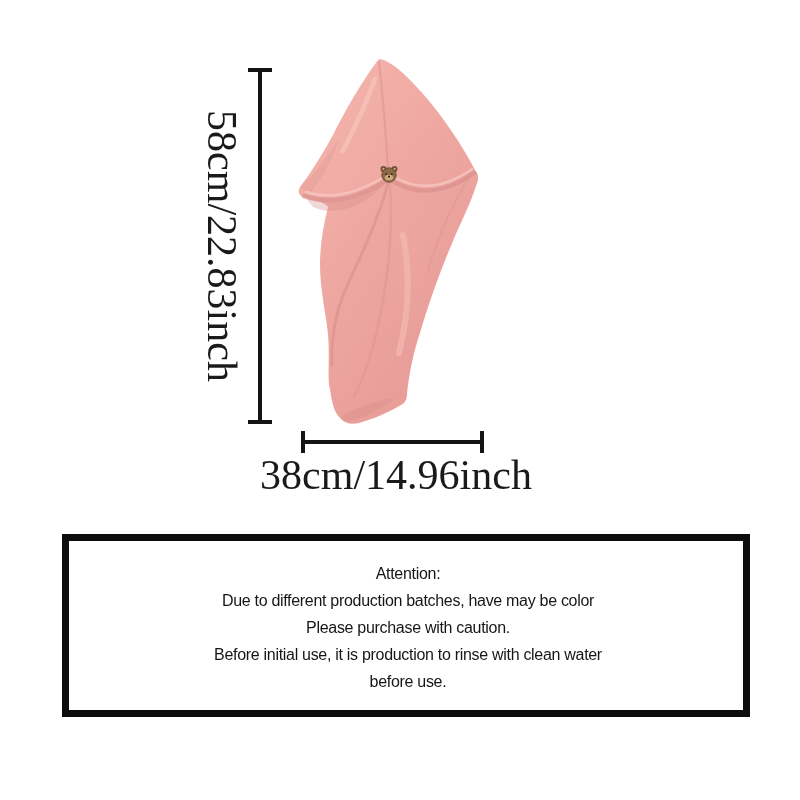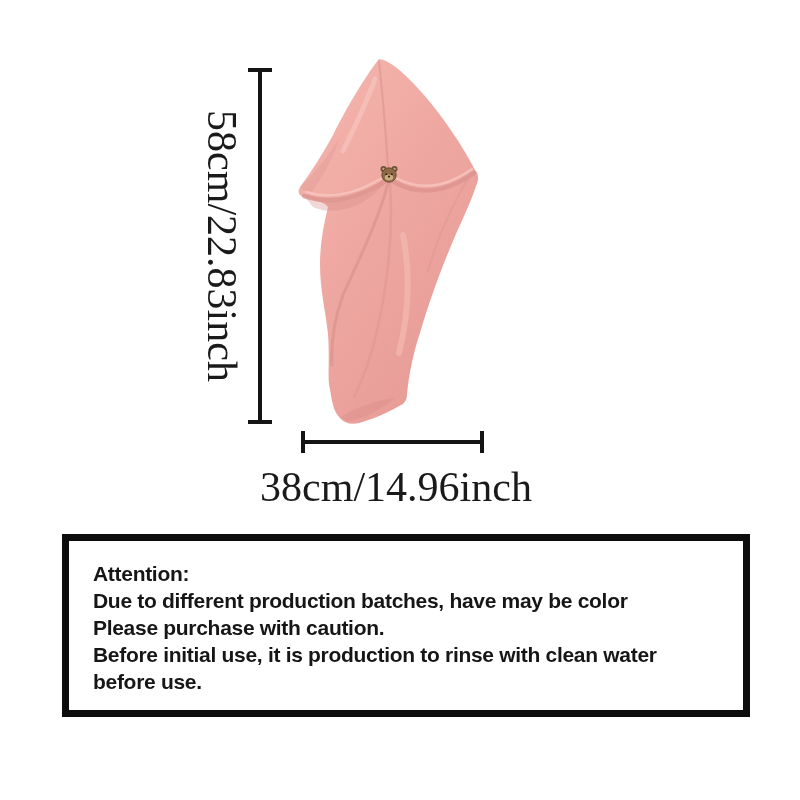--- a/index.html
+++ b/index.html
@@ -42,21 +42,21 @@
     color:var(--text-color);
     white-space:nowrap;
     text-align:center;
     line-height:1.1;
   }
   .dim-label.vertical{
     left:72px;top:223px;width:300px;height:46px;
     transform:rotate(90deg);
   }
   .dim-label.horizontal{
-    left:226px;top:452px;width:340px;margin-top:12px;
+    left:226px;top:452px;width:340px;
   }
 
   
   .towel-wrap{left:283px;top:55px;width:210px;height:375px;}
   .towel-main{fill:url(#towelGrad);}
   .towel-stroke{fill:none;stroke-linecap:round;}
   .seam{stroke:var(--towel-dark);stroke-width:2;opacity:.55;}
   .hem{stroke:#db928e;stroke-width:4.5;opacity:.75;}
   .hem-light{stroke:var(--towel-light);stroke-width:2.5;opacity:.9;}
   .fold-a{stroke:#d98f8b;stroke-width:3;opacity:.6;}
@@ -68,26 +68,27 @@
 
   
   .attention-box{
     left:62px;top:534px;width:688px;
     box-sizing:border-box;
     border:7px solid var(--box-border);
     background:var(--background);
     padding:19px 20px 15px 24px;
   }
   .attention-line{
-    font-weight:700;
-    font-size:21px;
+    font-weight:400;
+    font-size:16px;
     line-height:27px;
     letter-spacing:-0.3px;
     color:#161616;
     white-space:nowrap;
+    text-align:center;
   }
 </style>
 </head>
 <body>
 
 <div class="canvas">
 
   <div class="abs vline-wrap">
     <div class="vcap top"></div>
     <div class="vline"></div>

